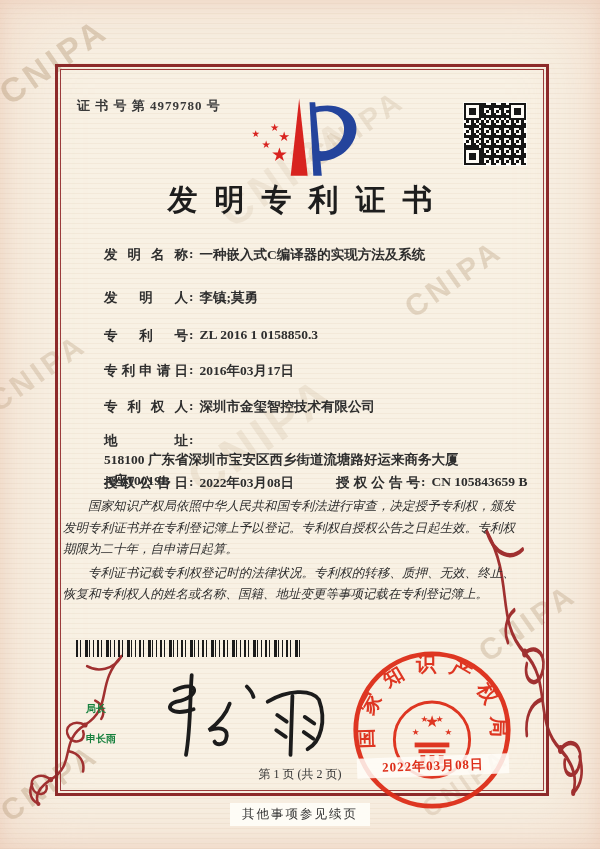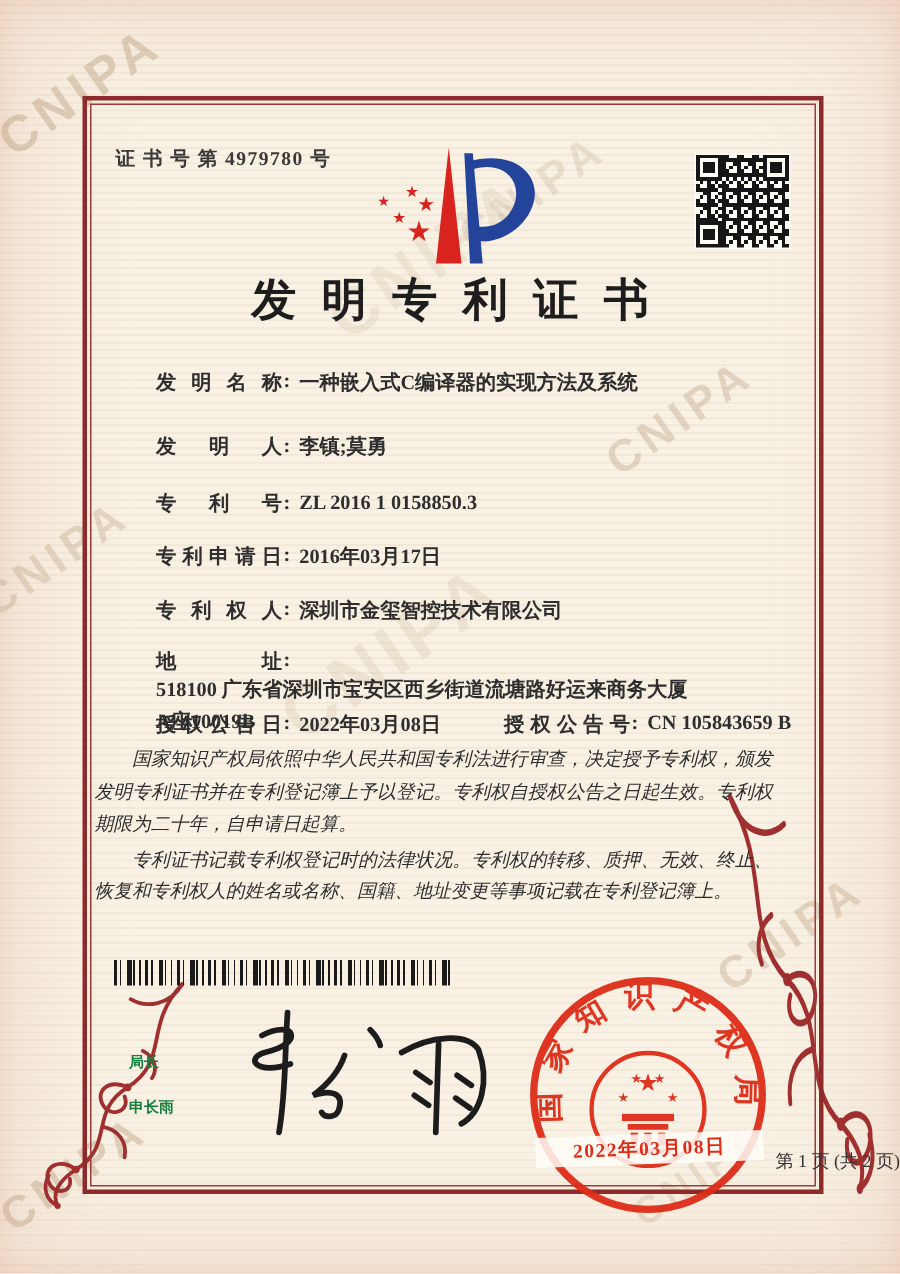--- a/index.html
+++ b/index.html
@@ -31,21 +31,21 @@
   .barcode{position:absolute;left:76px;top:640px;width:224px;height:17px;background:
      repeating-linear-gradient(90deg,#1a1a1a 0 2px,rgba(0,0,0,0) 2px 4px,#1a1a1a 4px 5px,rgba(0,0,0,0) 5px 9px,
      #1a1a1a 9px 12px,rgba(0,0,0,0) 12px 13px,#1a1a1a 13px 14px,rgba(0,0,0,0) 14px 17px,#1a1a1a 17px 18px,rgba(0,0,0,0) 18px 21px);}
   .director{position:absolute;left:86px;top:694px;font-family:"Liberation Sans","DejaVu Sans",sans-serif;
             font-weight:700;font-size:10px;color:#15803d;line-height:30px;z-index:5;}
   .signature{position:absolute;left:148px;top:666px;width:190px;height:98px;z-index:5;}
   .seal{position:absolute;left:350px;top:648px;width:164px;height:164px;z-index:5;opacity:.95;}
   .seal-date{position:absolute;left:357px;top:756px;width:152px;text-align:center;z-index:6;
              font-size:13px;font-weight:700;color:#dd2d18;background:rgba(255,253,248,.85);
              padding:1px 0;transform:rotate(-2deg);letter-spacing:1px;}
-  .page-info{position:absolute;left:0;right:0;top:766px;text-align:right;font-size:12px;color:#333;z-index:4;}
+  .page-info{position:absolute;left:0;right:0;top:766px;text-align:center;font-size:12px;color:#333;z-index:4;}
   .footer-note{position:absolute;left:50%;top:803px;transform:translateX(-50%);z-index:4;
                font-size:12.5px;color:#333;background:#fefcf6;padding:3px 12px;letter-spacing:2px;}
   .flourish{position:absolute;z-index:2;pointer-events:none;}
   .fl-left{left:24px;top:654px;width:112px;height:152px;}
   .fl-right{right:12px;top:528px;width:116px;height:268px;transform:scaleX(-1);}
 </style>
 </head>
 <body>
 
 <div class="page">
@@ -503,14 +503,15 @@
           <rect x="73" y="111" width="5" height="9"></rect>
           <rect x="82.5" y="111" width="5" height="9"></rect>
           <rect x="92" y="111" width="5" height="9"></rect>
           <rect x="69" y="122" width="32" height="4"></rect>
         </g>
       </g>
     </svg>
     <div class="seal-date">2022年03月08日</div>
 
     <div class="page-info">第 1 页 (共 2 页)</div>
+    <div class="footer-note">其他事项参见续页</div>
   </div>
 </div>
 
 </body></html>

